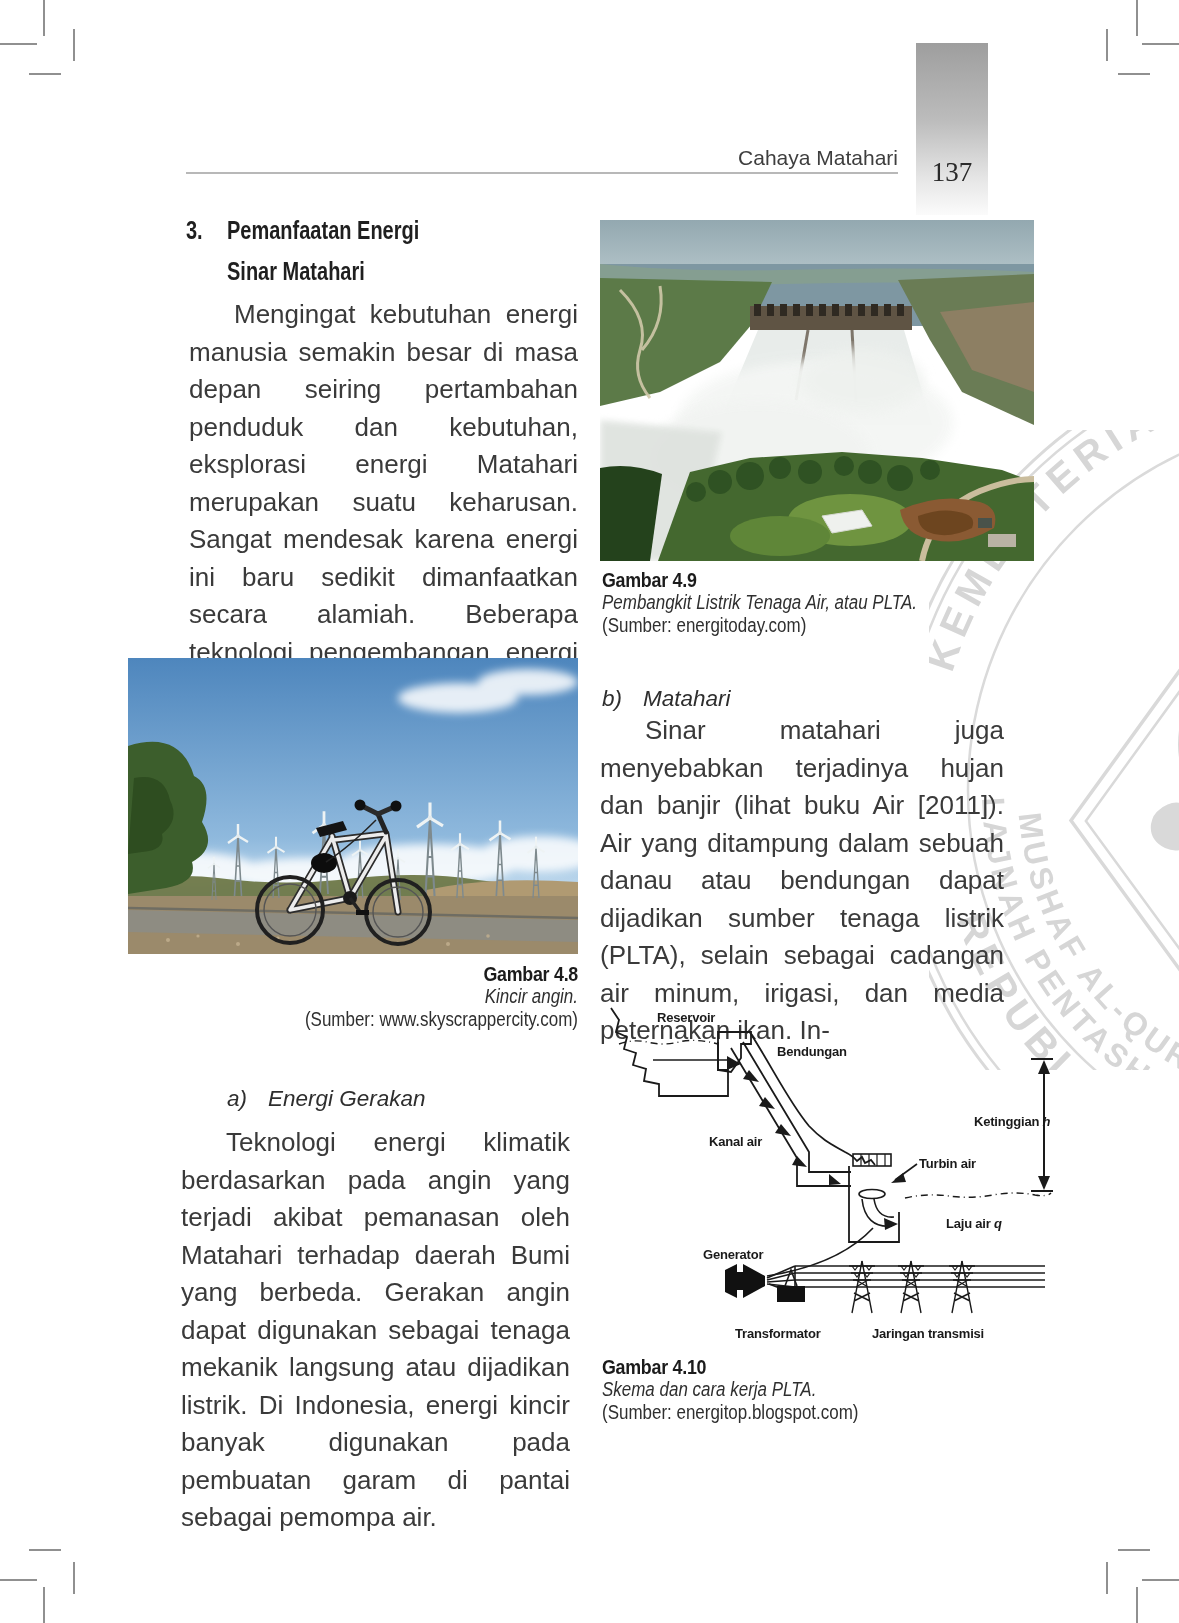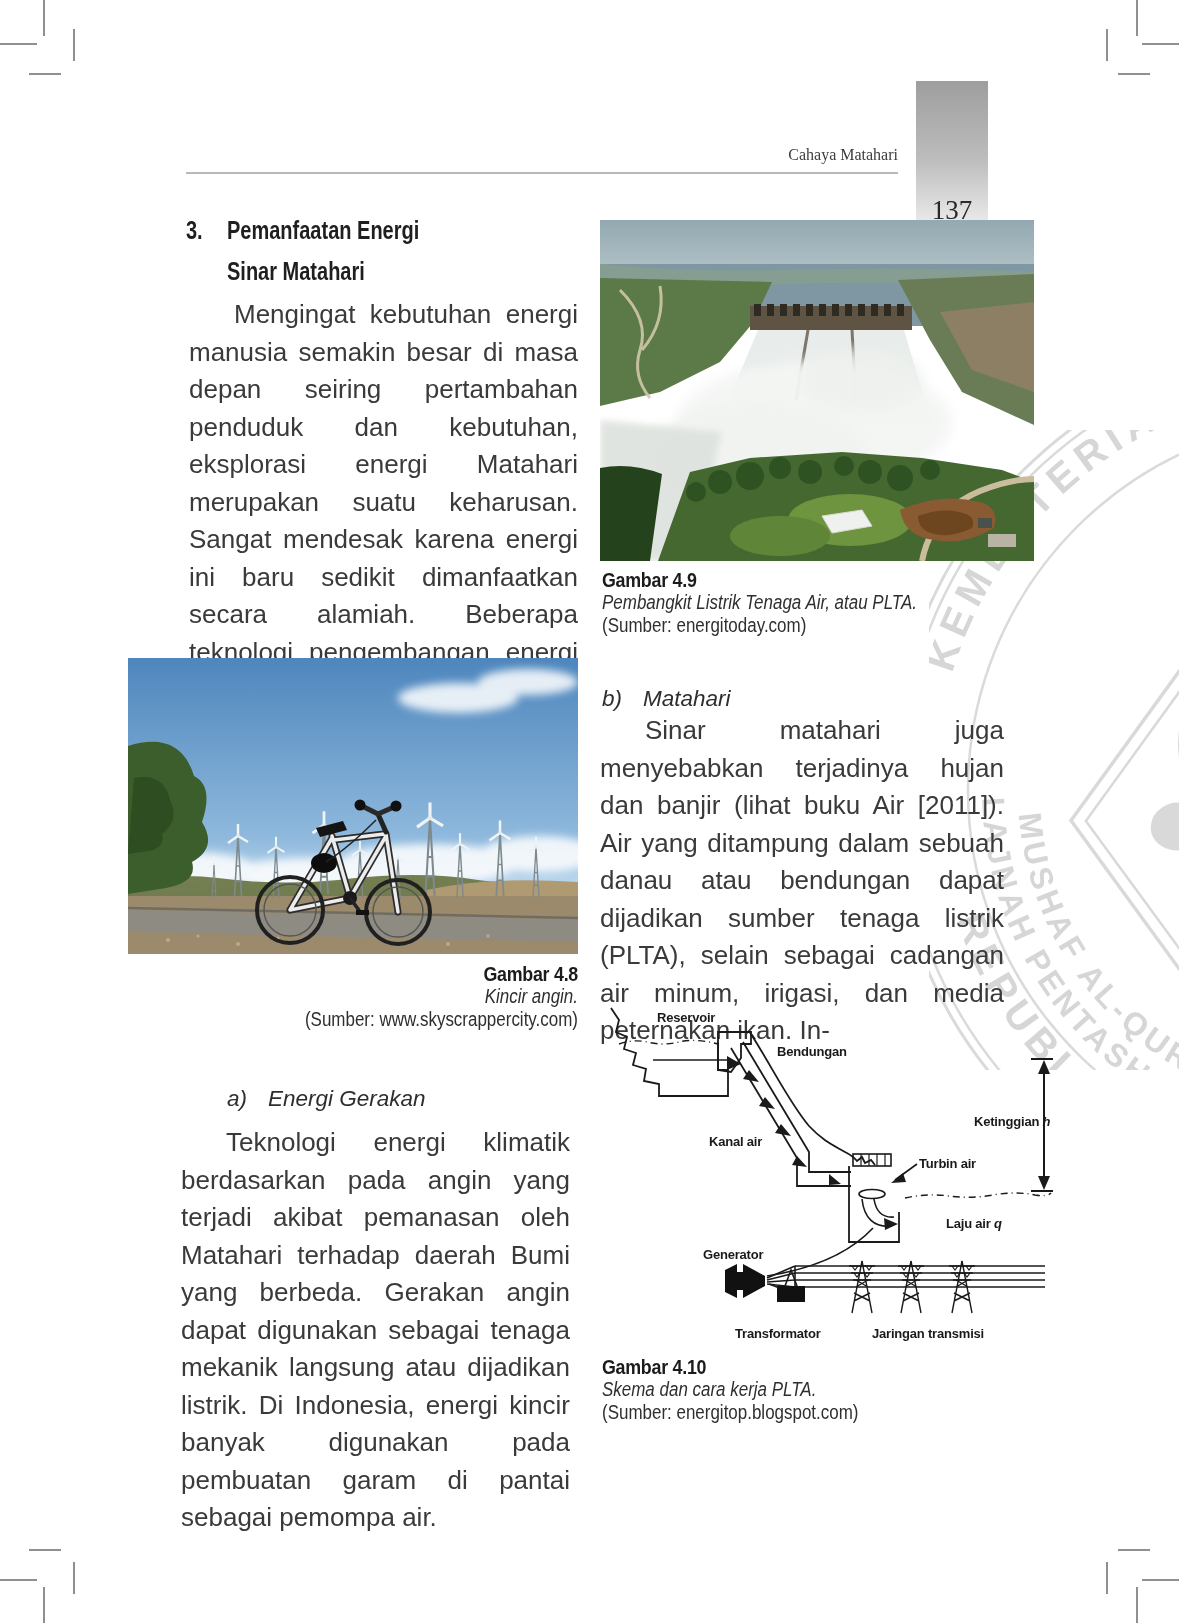--- a/index.html
+++ b/index.html
@@ -4,25 +4,25 @@
 <style>
   html,body{margin:0;padding:0;background:#e8e8e8;}
   .page{position:relative;width:1179px;height:1623px;background:#ffffff;margin:0 auto;
         font-family:"Liberation Sans",sans-serif;color:#3a3a3a;overflow:hidden;}
   
   .cm{position:absolute;background:#909090;}
   
   .wm{position:absolute;left:929px;top:430px;width:250px;height:640px;z-index:0;pointer-events:none;}
   
   .running-title{position:absolute;top:146px;left:420px;width:478px;text-align:right;
-        font-family:Liberation Serif, serif;font-size:16px;color:#3e3e3e;z-index:2;}
+        font-family:Liberation Sans, sans-serif;font-size:21px;color:#3e3e3e;z-index:2;}
   .rule{position:absolute;left:186px;top:172px;width:712px;height:2px;background:#b8b8b8;z-index:2;}
   .pagenum-box{position:absolute;left:916px;top:43px;width:72px;height:172px;z-index:2;
         background:linear-gradient(#9e9e9e,#bcbcbc 45%,#e7e7e7 80%,#fbfbfb);
-        display:flex;align-items:flex-end;justify-content:center;padding-bottom:27px;box-sizing:border-box;margin-top:38px;}
+        display:flex;align-items:flex-end;justify-content:center;padding-bottom:27px;box-sizing:border-box;}
   .pagenum{font-family:"Liberation Serif",serif;font-size:27px;color:#2a2a2a;}
   
   .main-heading{position:absolute;left:186px;top:210px;z-index:2;display:flex;
         font-weight:bold;font-size:25px;line-height:41px;color:#1f1f1f;}
   .main-heading .num{width:41px;transform:scaleX(.8);transform-origin:left;}
   .main-heading .lines{transform:scaleX(.8);transform-origin:left;}
   
   .para{position:absolute;font-size:26px;line-height:37.5px;text-align:justify;z-index:2;
         text-indent:45px;color:#3a3a3a;}
   .sub-heading{position:absolute;font-style:italic;font-size:22.5px;color:#2e2e2e;z-index:2;display:flex;}

